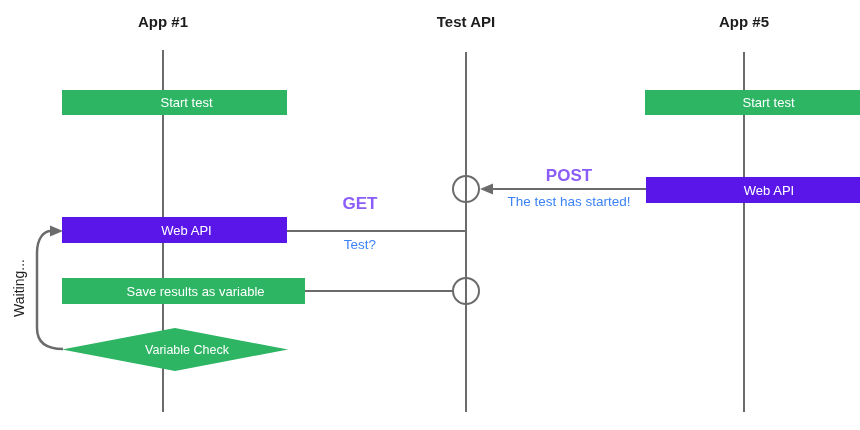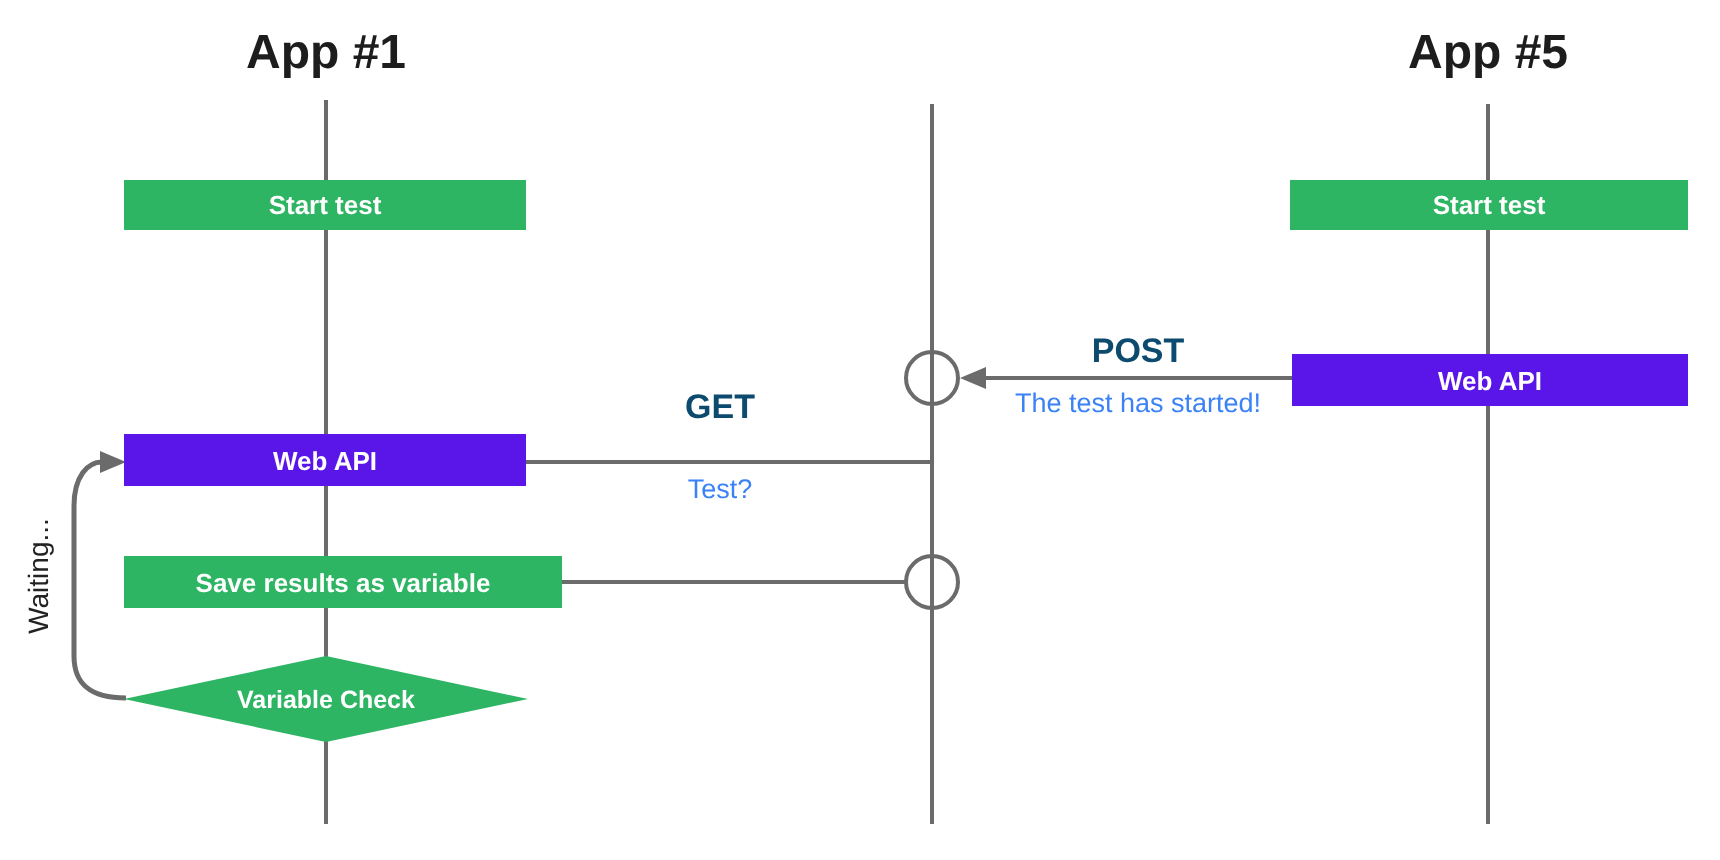--- a/index.html
+++ b/index.html
@@ -17,38 +17,39 @@
     overflow:hidden;
   }
   .wires{position:absolute;left:0;top:0;}
   .wire{stroke:var(--line);stroke-width:2;fill:none;}
   .wire-thick{stroke:var(--line);stroke-width:2.5;fill:none;}
   .head{fill:var(--line);stroke:none;}
   .conn-circle{stroke:var(--line);stroke-width:2;fill:none;}
   .lane-header{
     position:absolute;top:13px;
     transform:translateX(-50%);
-    font-size:24px;font-weight:700;color:var(--text);
+    font-size:15px;font-weight:700;color:var(--text);
     white-space:nowrap;
   }
   .node{
     position:absolute;
     display:flex;align-items:center;justify-content:center;
-    color:#ffffff;font-size:13px;font-weight:700;
+    color:#ffffff;font-size:13px;font-weight:400;
     white-space:nowrap;
+    padding-left:24px;
   }
   .green{background:var(--green);}
   .purple{background:var(--purple);}
   .diamond{
     clip-path:polygon(0 50%,50% 0,100% 50%,50% 100%);
     font-size:12.5px;
   }
   .msg-label{
     position:absolute;transform:translateX(-50%);
-    font-size:17px;font-weight:700;color:#0c4a6e;white-space:nowrap;
+    font-size:17px;font-weight:700;color:#8b5cf6;white-space:nowrap;
   }
   .msg-note{
     position:absolute;transform:translateX(-50%);
     font-size:13.5px;font-weight:400;color:#3b82f6;white-space:nowrap;
   }
   .waiting{
     position:absolute;left:19px;top:288px;
     transform:translate(-50%,-50%) rotate(-90deg);
     font-size:14px;color:#222222;white-space:nowrap;
   }
@@ -72,20 +73,21 @@
 
     <circle cx="466" cy="291" r="13" class="conn-circle"></circle>
     <line x1="453" y1="291" x2="269" y2="291" class="wire"></line>
     <polygon points="265,291 278,285.5 278,296.5" class="head"></polygon>
 
     <path d="M 63 349 C 45 349 37 342 37 328 L 37 253 C 37 238 44 231 51 231" class="wire-thick"></path>
     <polygon points="63,231 50,225.5 50,236.5" class="head"></polygon>
   </svg>
 
   <div class="lane-header" style="left:163px;">App #1</div>
+  <div class="lane-header" style="left:466px;">Test API</div>
   <div class="lane-header" style="left:744px;">App #5</div>
 
   <div class="node green" style="left:62px;top:90px;width:201px;height:25px;">Start test</div>
   <div class="node purple" style="left:62px;top:217px;width:201px;height:26px;">Web API</div>
   <div class="node green" style="left:62px;top:278px;width:219px;height:26px;">Save results as variable</div>
   <div class="node green diamond" style="left:62px;top:328px;width:202px;height:43px;">Variable Check</div>
 
   <div class="node green" style="left:645px;top:90px;width:199px;height:25px;">Start test</div>
   <div class="node purple" style="left:646px;top:177px;width:198px;height:26px;">Web API</div>
 

